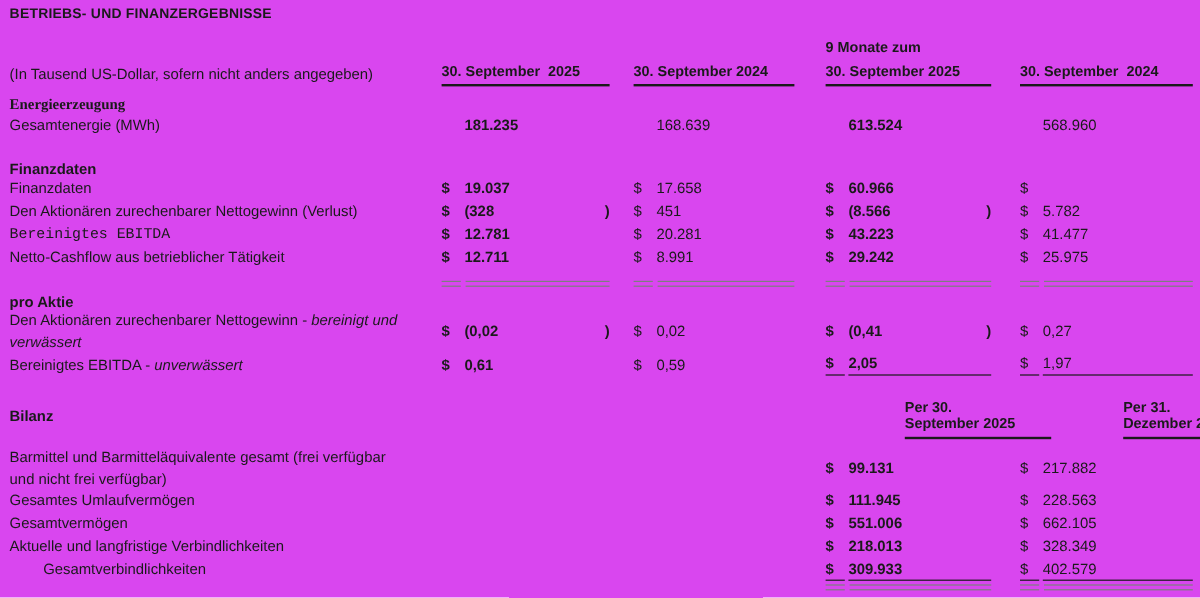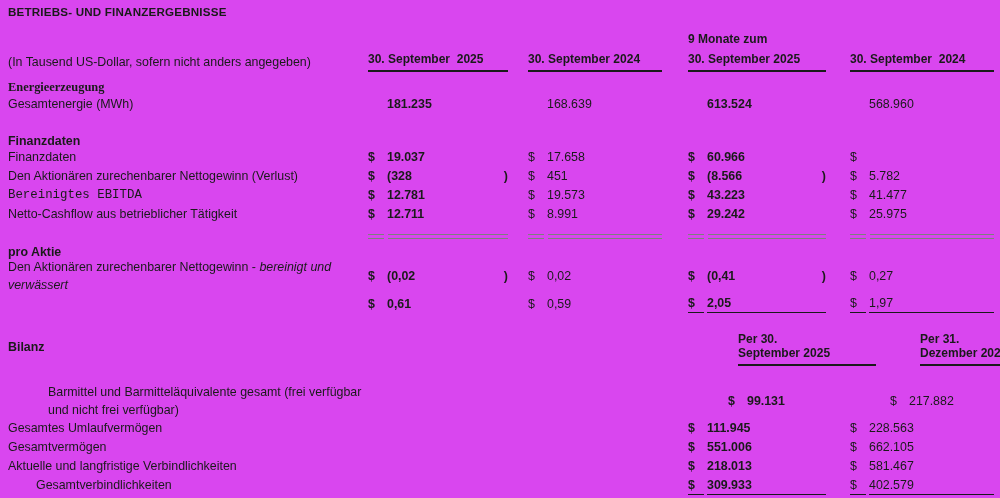--- a/index.html
+++ b/index.html
@@ -32,34 +32,34 @@
   }
   .sechead{min-height:15px;}
   .heading{font-weight:700;padding-left:8px;}
   .sh-energieerzeugung{margin-top:8px;}
   .sh-finanzdaten{margin-top:19px;}
   .sh-pro-aktie{margin-top:5px;}
   .sh-bilanz{margin-top:18px;align-items:end;gap:10px;}
   .sh-bilanz .heading{align-self:center;padding-bottom:4px;}
   .bilhead{
     font-weight:700;font-size:12px;white-space:pre-line;line-height:1.15;
-    border-bottom:2px solid #1a1a1a;padding-bottom:3px;
+    border-bottom:2px solid #1a1a1a;padding-bottom:3px;margin-left:16px;
   }
   .trow{min-height:19px;}
   .rowlabel{padding-left:8px;padding-right:26px;line-height:1.45;}
   .ital{font-style:italic;}
   .cell{display:flex;align-items:baseline;}
   .cell.b{font-weight:700;}
   .cur{flex:0 0 16px;margin-right:3px;padding-bottom:2px;}
   .num{flex:1;padding-bottom:2px;}
   .close{flex:0 0 auto;padding-bottom:2px;}
   .cell.u .cur,.cell.u .num{border-bottom:1.5px solid #1a1a1a;}
   .r-pro-aktie-0{min-height:34px;}
   .r-pro-aktie-1{min-height:20px;}
-  .r-bilanz-0{margin-top:18px;min-height:30px;padding-left:40px;}
+  .r-bilanz-0{margin-top:7px;min-height:30px;}
   .rulerow{align-items:start;}
   .rr-finanzdaten{margin-top:10px;}
   .rr-bilanz{margin-top:2px;}
   .drule{display:flex;}
   .drule .seg{
     display:block;height:5px;box-sizing:border-box;
     border-top:1.7px solid #7e7e7e;border-bottom:1.7px solid #7e7e7e;
   }
   .drule .seg.s{width:16px;margin-right:4px;}
   .drule .seg.l{flex:1;}
@@ -149,21 +149,21 @@
         </div>
       </div>
       <div class="grid trow r-finanzdaten-2">
         <div class="rowlabel" style="grid-column: 1; font-family: Liberation Mono, monospace;"><span>Bereinigtes EBITDA</span></div>
         <div class="cell b" style="grid-column: 2;">
           <span class="cur">$</span>
           <span class="num">12.781</span>
         </div>
         <div class="cell" style="grid-column: 4;">
           <span class="cur">$</span>
-          <span class="num">19.573</span>
+          <span class="num">20.281</span>
         </div>
         <div class="cell b" style="grid-column: 6;">
           <span class="cur">$</span>
           <span class="num">43.223</span>
         </div>
         <div class="cell" style="grid-column: 8;">
           <span class="cur">$</span>
           <span class="num">41.477</span>
         </div>
       </div>
@@ -222,20 +222,21 @@
           <span class="cur">$</span>
           <span class="num">(0,41</span>
           <span class="close">)</span>
         </div>
         <div class="cell" style="grid-column: 8;">
           <span class="cur">$</span>
           <span class="num">0,27</span>
         </div>
       </div>
       <div class="grid trow r-pro-aktie-1">
+        <div class="rowlabel" style="grid-column: 1;"><span>Bereinigtes EBITDA - </span><em class="ital">unverwässert</em></div>
         <div class="cell b" style="grid-column: 2;">
           <span class="cur">$</span>
           <span class="num">0,61</span>
         </div>
         <div class="cell" style="grid-column: 4;">
           <span class="cur">$</span>
           <span class="num">0,59</span>
         </div>
         <div class="cell b u" style="grid-column: 6;">
           <span class="cur">$</span>
@@ -287,21 +288,21 @@
         </div>
       </div>
       <div class="grid trow r-bilanz-3">
         <div class="rowlabel" style="grid-column: 1;"><span>Aktuelle und langfristige Verbindlichkeiten</span></div>
         <div class="cell b" style="grid-column: 6;">
           <span class="cur">$</span>
           <span class="num">218.013</span>
         </div>
         <div class="cell" style="grid-column: 8;">
           <span class="cur">$</span>
-          <span class="num">581.467</span>
+          <span class="num">328.349</span>
         </div>
       </div>
       <div class="grid trow r-bilanz-4">
         <div class="rowlabel" style="grid-column: 1; margin-left: 28px;"><span>Gesamtverbindlichkeiten</span></div>
         <div class="cell b u" style="grid-column: 6;">
           <span class="cur">$</span>
           <span class="num">309.933</span>
         </div>
         <div class="cell u" style="grid-column: 8;">
           <span class="cur">$</span>

